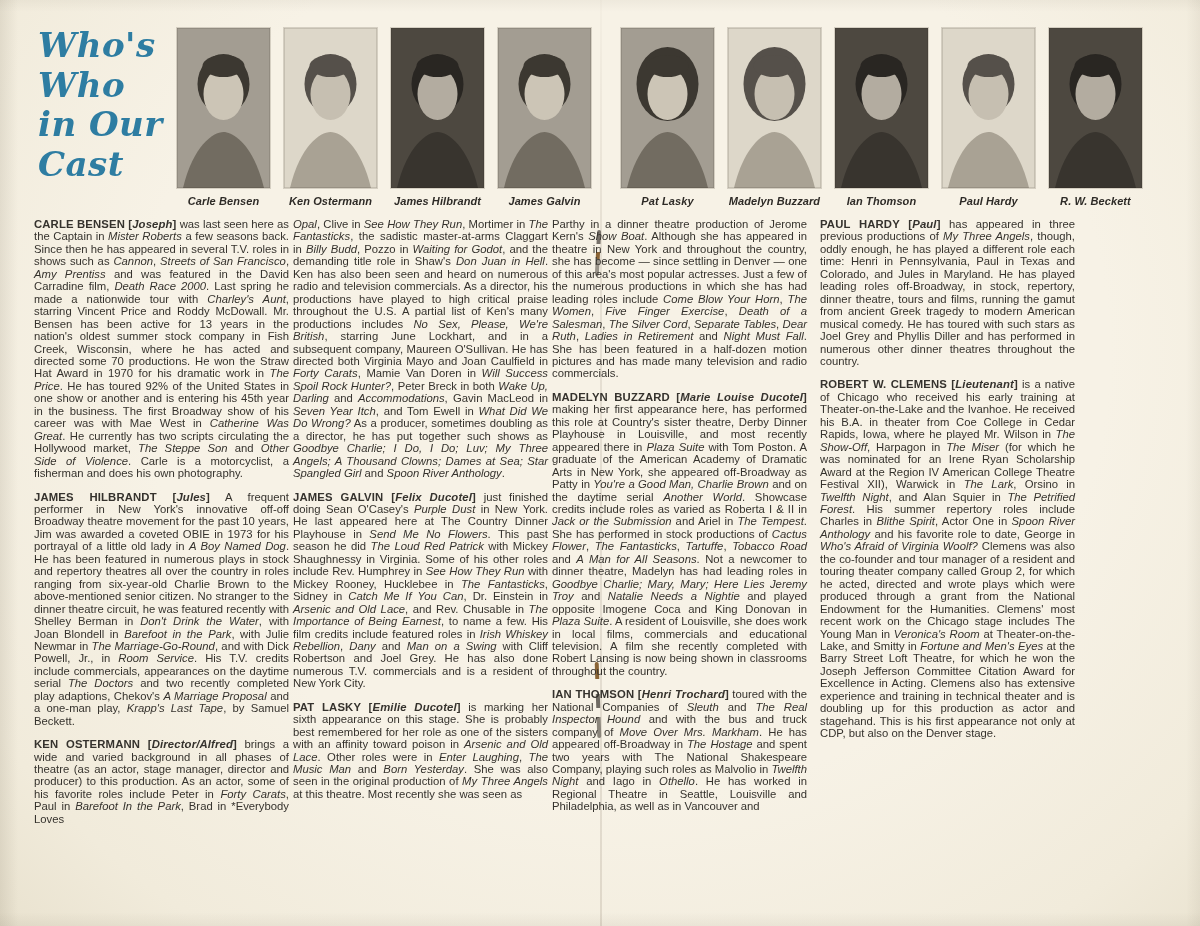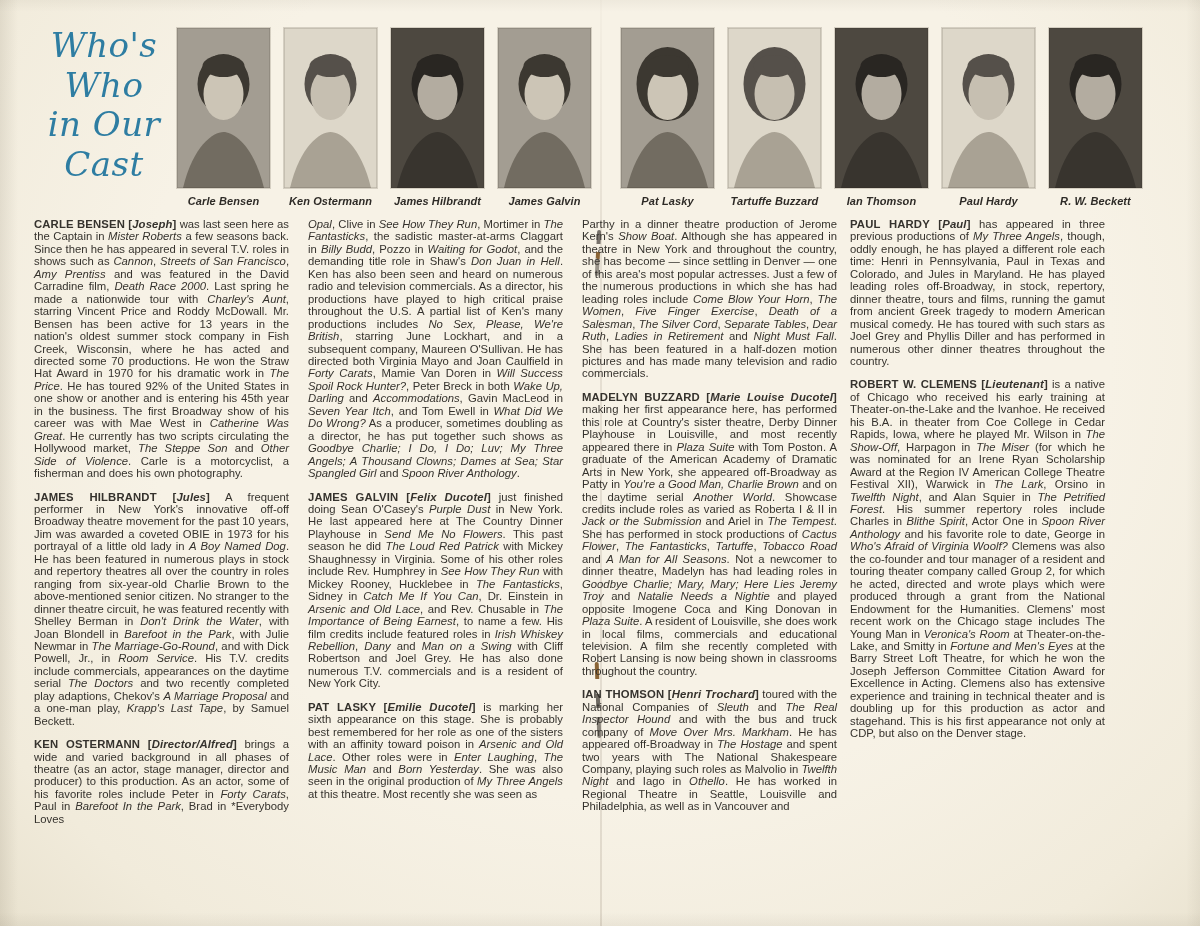--- a/index.html
+++ b/index.html
@@ -15,23 +15,23 @@
     position:absolute;inset:0;pointer-events:none;
     background:
       linear-gradient(to right, rgba(70,60,40,0.10), rgba(70,60,40,0) 18px),
       linear-gradient(to left, rgba(70,60,40,0.06), rgba(70,60,40,0) 14px),
       linear-gradient(to bottom, rgba(70,60,40,0.05), rgba(70,60,40,0) 12px),
       linear-gradient(to top, rgba(70,60,40,0.06), rgba(70,60,40,0) 14px);
   }
   
   .title{
     position:absolute;left:38px;top:26px;width:132px;
-    text-align:center;
+    text-align:left;
     font-family:"DejaVu Serif", serif;
-    font-style:italic;font-weight:normal;
+    font-style:italic;font-weight:bold;
     font-size:34px;line-height:39.5px;
     letter-spacing:0.5px;
   }
   
   .strip{position:absolute;left:177px;top:28px;display:flex;align-items:flex-start;}
   .photo-card{width:93px;margin-right:14px;flex:0 0 auto;}
   .photo-card:last-child{margin-right:0;}
   .photo-card.fold-gap{margin-left:16px;}
   .photo{width:93px;height:160px;display:block;box-shadow:0 0 0 1px rgba(60,50,35,0.18);}
   .photo svg{display:block;width:93px;height:160px;}
@@ -51,21 +51,21 @@
     transform:rotate(3deg);
   }
   .staple.s2{
     top:662px;height:76px;
     background:linear-gradient(to bottom,#8a6435 0 22%,rgba(0,0,0,0) 22% 42%, #6f6a62 42% 60%, rgba(0,0,0,0) 60% 72%, #8b857b 72% 100%);
     transform:rotate(-2deg);
   }
   
   .cols{position:absolute;left:34px;top:218px;width:1140px;display:flex;align-items:flex-start;}
   .col{width:255px;flex:0 0 auto;}
-  .col + .col{margin-left:19px;}
+  .col + .col{margin-left:4px;}
   .col:nth-child(3){}
   .col:nth-child(4){margin-left:13px;}
   .col p{
     margin:0;
     font-size:11.3px;line-height:12.45px;
     text-align:justify;
     color:#35322d;
   }
   .col p + p{margin-top:11px;}
   .col b{font-weight:bold;letter-spacing:0.15px;}
@@ -154,21 +154,21 @@
         <div class="photo">
           <svg viewBox="0 0 93 160" xmlns="http://www.w3.org/2000/svg" preserveAspectRatio="none">
             <rect width="93" height="160" fill="#ddd7c9"></rect>
             <ellipse cx="46.5" cy="56" rx="31" ry="37" fill="#55504a"></ellipse>
             <ellipse cx="46.5" cy="66" rx="20" ry="26" fill="#c6bfb1"></ellipse>
             <ellipse cx="46.5" cy="38" rx="21" ry="11" fill="#55504a"></ellipse>
             <path d="M6 160 C 16 118, 36 104, 46.5 104 C 57 104, 77 118, 87 160 Z" fill="#a9a294"></path>
             <rect width="93" height="160" fill="none" stroke="rgba(30,25,18,0.25)" stroke-width="1"></rect>
           </svg>
         </div>
-        <div class="pname">Tartuffe Buzzard</div>
+        <div class="pname">Madelyn Buzzard</div>
       </div>
       <div class="photo-card">
         <div class="photo">
           <svg viewBox="0 0 93 160" xmlns="http://www.w3.org/2000/svg" preserveAspectRatio="none">
             <rect width="93" height="160" fill="#4d4840"></rect>
             <ellipse cx="46.5" cy="56" rx="26" ry="30" fill="#292622"></ellipse>
             <ellipse cx="46.5" cy="66" rx="20" ry="26" fill="#b3aca0"></ellipse>
             <ellipse cx="46.5" cy="38" rx="21" ry="11" fill="#292622"></ellipse>
             <path d="M6 160 C 16 118, 36 104, 46.5 104 C 57 104, 77 118, 87 160 Z" fill="#38342e"></path>
             <rect width="93" height="160" fill="none" stroke="rgba(30,25,18,0.25)" stroke-width="1"></rect>

